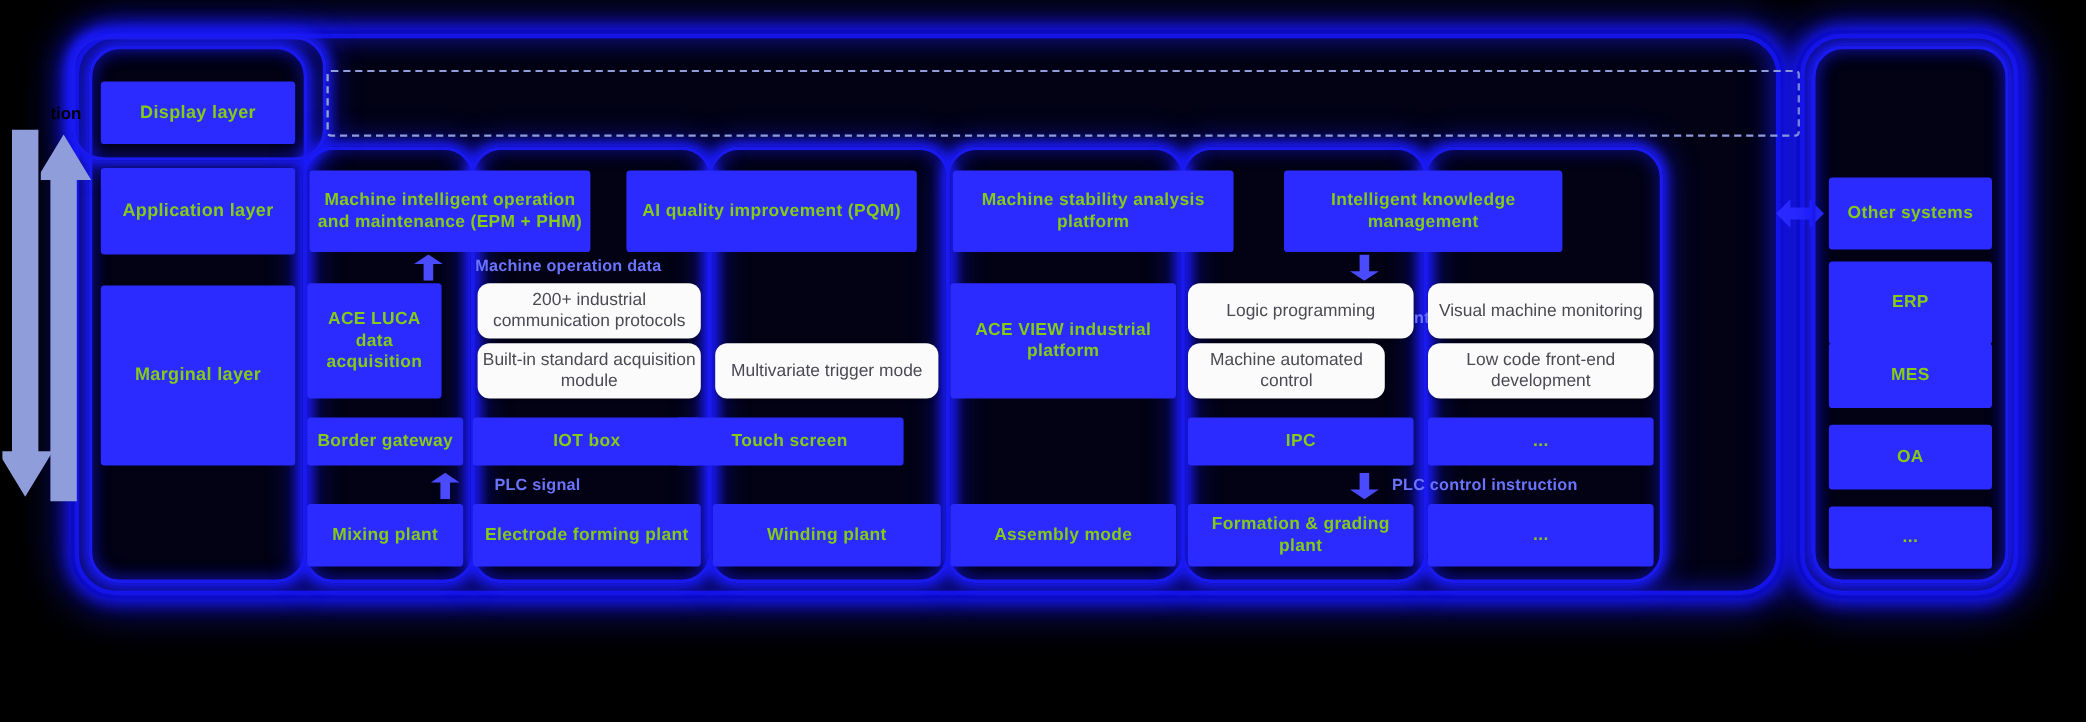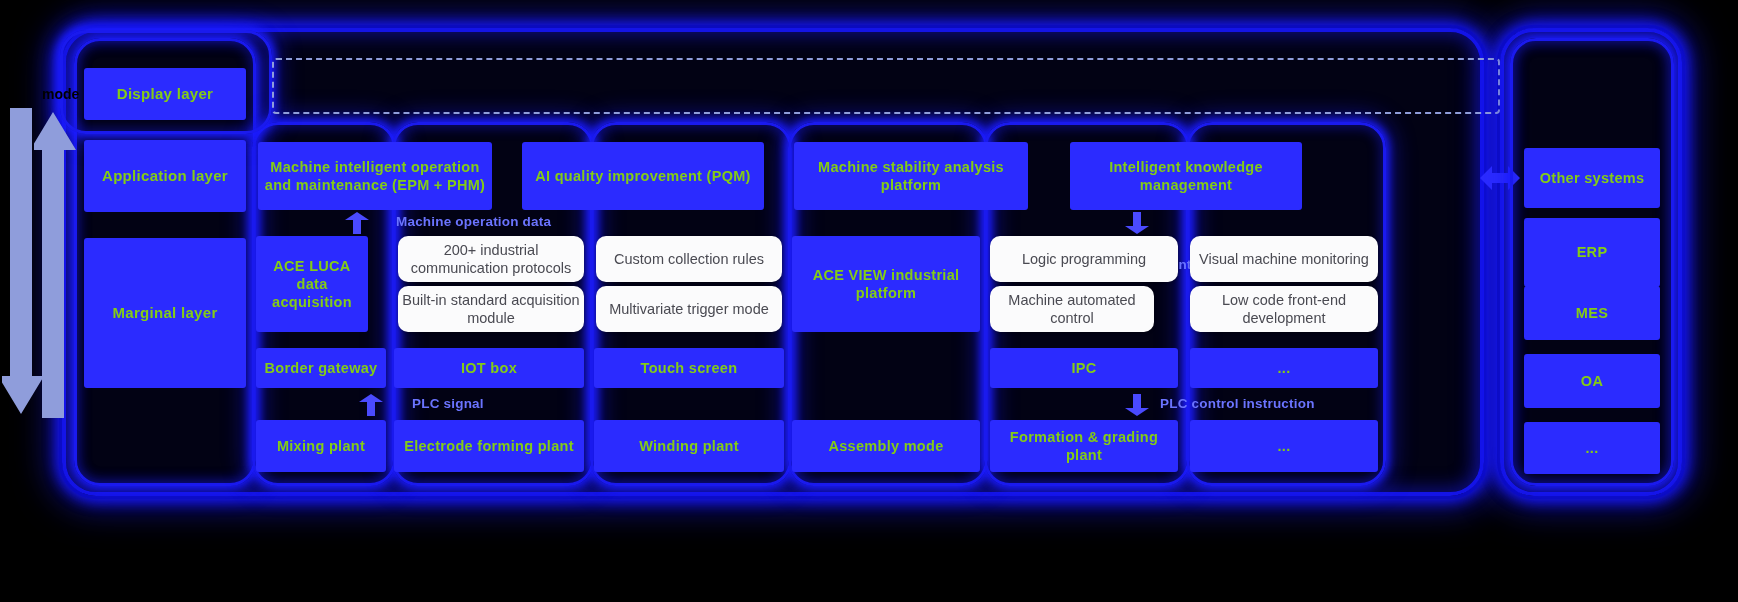--- a/index.html
+++ b/index.html
@@ -107,21 +107,21 @@
   <div class="col-glow" style="left:60px;  top:30px;  width:212px; height:104px;"></div>
 
   <div class="dashed-bar"></div>
 
   <svg class="vbar-arrow" style="left:2px; top:108px; width:60px; height:310px;" viewBox="0 0 60 310">
     <polygon points="8,0 30,0 30,268 42,268 19,306 -4,268 8,268" fill="#8f9ddb"></polygon>
   </svg>
   <svg class="vbar-arrow" style="left:34px; top:112px; width:60px; height:306px;" viewBox="0 0 60 306">
     <polygon points="8,306 30,306 30,38 42,38 19,0 -4,38 8,38" fill="#8f9ddb"></polygon>
   </svg>
-  <div style="position:absolute;left:42px;top:86px;color:#000;font-weight:bold;font-size:14px;">mode</div>
+  <div style="position:absolute;left:42px;top:86px;color:#000;font-weight:bold;font-size:14px;">tion</div>
 
   <svg class="dbl-arrow" style="left:1480px; top:160px; width:40px; height:36px;" viewBox="0 0 40 36">
     <polygon points="0,18 12,6 12,13 28,13 28,6 40,18 28,30 28,23 12,23 12,30" fill="#2b2bff"></polygon>
   </svg>
 
   <div class="cell blue layerlabel" style="left:84px; top:68px; width:162px; height:52px;">Display layer</div>
 
   <div class="cell blue layerlabel" style="left:84px; top:140px; width:162px; height:72px;">Application layer</div>
 
   <div class="cell blue" style="left:258px; top:142px; width:234px; height:68px;">Machine intelligent operation and maintenance (EPM + PHM)</div>
@@ -137,32 +137,31 @@
   <svg class="flow-arrow" style="left:1124px; top:212px; width:26px; height:22px;" viewBox="0 0 26 22">
     <polygon points="9,0 17,0 17,14 25,14 13,22 1,14 9,14" fill="#4a4aff"></polygon>
   </svg>
 
   <div class="cell blue layerlabel" style="left:84px; top:238px; width:162px; height:150px;">Marginal layer</div>
 
   <div class="cell blue" style="left:256px; top:236px; width:112px; height:96px;">ACE LUCA data acquisition</div>
   <div class="cell blue" style="left:792px; top:236px; width:188px; height:96px;">ACE VIEW industrial platform</div>
 
   <div class="cell white" style="left:398px; top:236px; width:186px; height:46px;">200+ industrial communication protocols</div>
-  <div class="cell white" style="left:596px; top:236px; width:186px; height:46px;">Custom collection rules</div>
   <div class="cell white" style="left:398px; top:286px; width:186px; height:46px;">Built-in standard acquisition module</div>
   <div class="cell white" style="left:596px; top:286px; width:186px; height:46px;">Multivariate trigger mode</div>
 
   <div class="cell white" style="left:990px; top:236px; width:188px; height:46px;">Logic programming</div>
   <div class="cell white" style="left:1190px; top:236px; width:188px; height:46px;">Visual machine monitoring</div>
   <div class="cell white" style="left:990px; top:286px; width:164px; height:46px;">Machine automated control</div>
   <div class="cell white" style="left:1190px; top:286px; width:188px; height:46px;">Low code front-end development</div>
 
   <div class="cell blue" style="left:256px; top:348px; width:130px; height:40px;">Border gateway</div>
   <div class="cell blue" style="left:394px; top:348px; width:190px; height:40px;">IOT box</div>
-  <div class="cell blue" style="left:594px; top:348px; width:190px; height:40px;">Touch screen</div>
+  <div class="cell blue" style="left:563px; top:348px; width:190px; height:40px;">Touch screen</div>
   <div class="cell blue" style="left:990px; top:348px; width:188px; height:40px;">IPC</div>
   <div class="cell blue" style="left:1190px; top:348px; width:188px; height:40px;">...</div>
 
   <div class="band-label" style="left:412px; top:396px;">PLC signal</div>
   <div class="band-label" style="left:1160px; top:396px;">PLC control instruction</div>
   <svg class="flow-arrow" style="left:358px; top:394px; width:26px; height:22px;" viewBox="0 0 26 22">
     <polygon points="9,22 17,22 17,8 25,8 13,0 1,8 9,8" fill="#4a4aff"></polygon>
   </svg>
   <svg class="flow-arrow" style="left:1124px; top:394px; width:26px; height:22px;" viewBox="0 0 26 22">
     <polygon points="9,0 17,0 17,14 25,14 13,22 1,14 9,14" fill="#4a4aff"></polygon>

